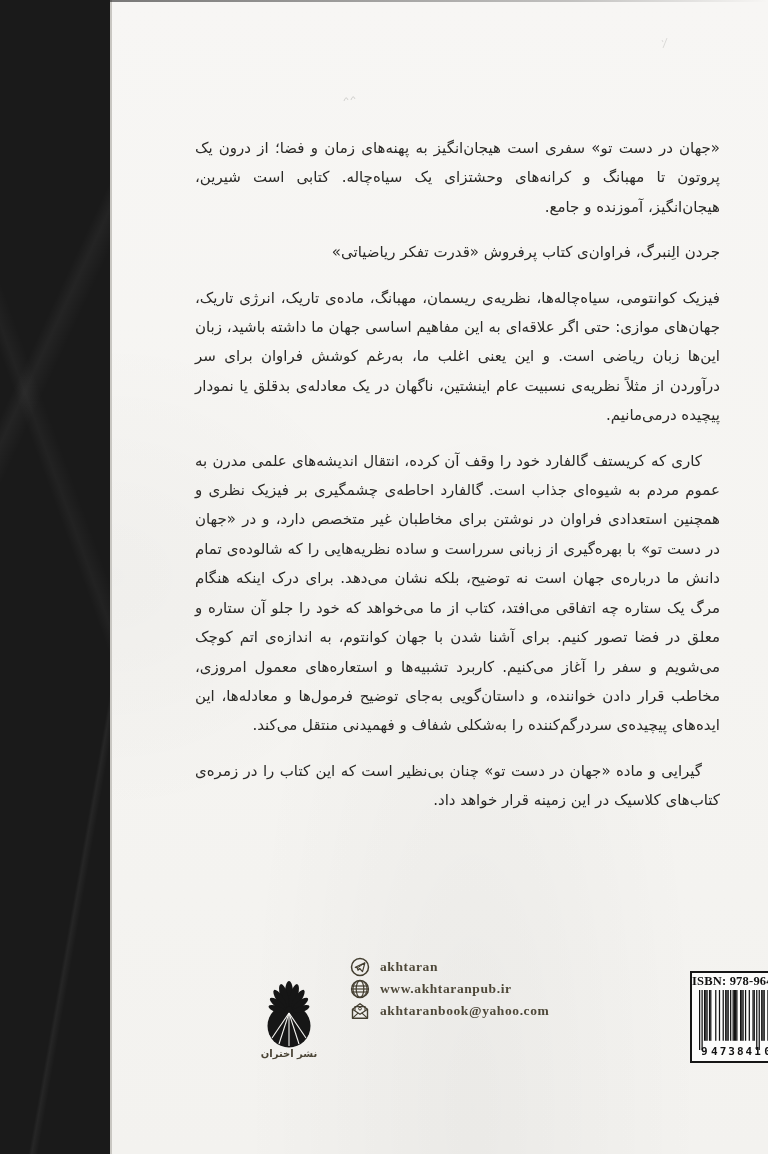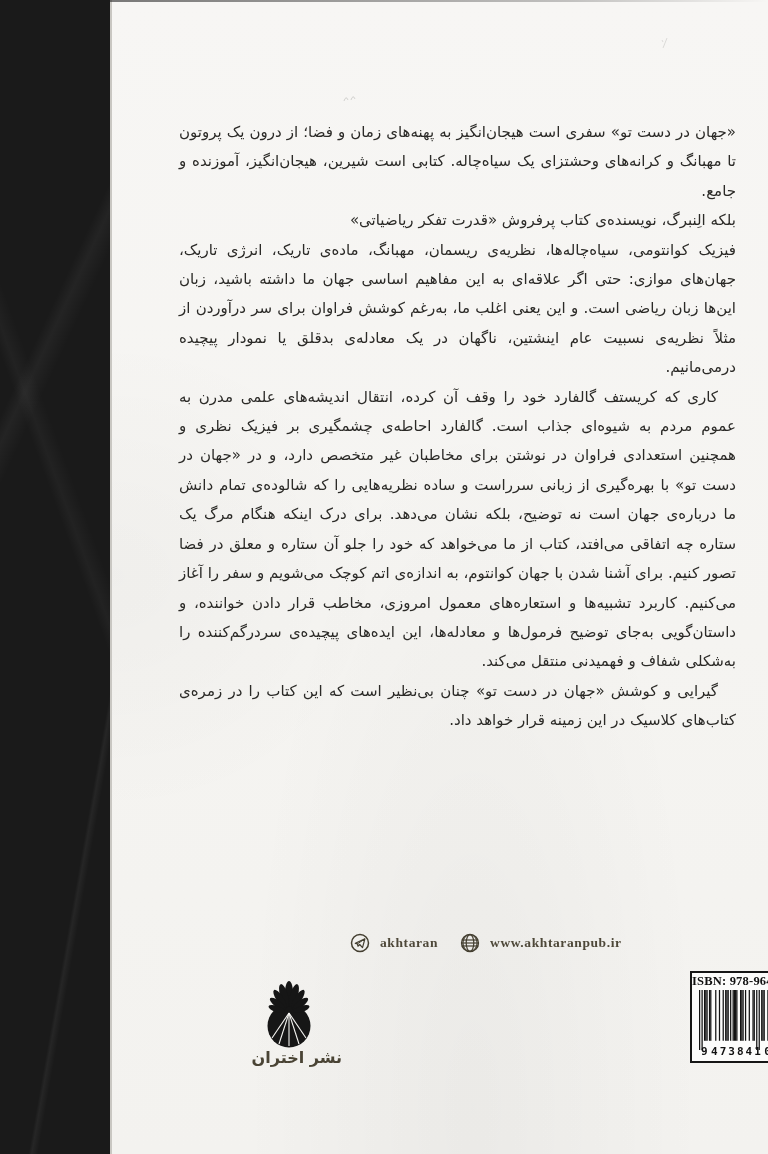--- a/index.html
+++ b/index.html
@@ -30,32 +30,32 @@
     position:absolute;top:0;left:110px;right:0;height:2px;
     background:linear-gradient(90deg, rgba(35,35,35,.6), rgba(35,35,35,.25) 70%, transparent);
   }
   
   .text-block{
     position:absolute;top:118px;right:32px;width:557px;
     direction:rtl;text-align:justify;
     color:#2b2a27;font-size:15px;line-height:29.4px;
     letter-spacing:0;
   }
-  .text-block p{margin:0;}
+  .text-block p{margin:16px;}
   .quote{margin:0;}
   .attribution{text-align:right;margin:0 0 10px 0;}
   .indent{text-indent:18px;}
   
   .logo-wrap{position:absolute;left:146px;top:980px;width:62px;height:68px;}
   .publisher-name{
-    position:absolute;left:124px;top:1048px;width:106px;
-    direction:rtl;font-size:16px;font-weight:bold;color:#4a4435;
+    position:absolute;left:124px;top:1048px;width:106px;text-align:center;
+    direction:rtl;font-size:10px;font-weight:bold;color:#4a4435;
   }
   .contacts{
-    position:absolute;left:238px;top:933px;display:flex;flex-direction:row;gap:22px;
+    position:absolute;left:238px;top:957px;display:flex;flex-direction:column;gap:2px;
   }
   .contact-row{display:flex;align-items:center;gap:10px;height:20px;}
   .contact-row svg{flex:0 0 auto;}
   .contact-label{
     font-family:"Liberation Serif",serif;font-weight:bold;font-size:13.5px;
     color:#4e4839;letter-spacing:.6px;white-space:nowrap;
   }
   .barcode-box{
     position:absolute;left:578px;top:971px;width:135px;height:92px;
     border:2px solid #161616;background:#fcfcfb;box-sizing:border-box;
@@ -79,24 +79,24 @@
 </style>
 </head>
 <body>
 
 <div class="spine"></div>
 
 <div class="page">
 
   <div class="text-block">
     <p class="quote">«جهان در دست تو» سفری است هیجان‌انگیز به پهنه‌های زمان و فضا؛ از درون یک پروتون تا مهبانگ و کرانه‌های وحشتزای یک سیاه‌چاله. کتابی است شیرین، هیجان‌انگیز، آموزنده و جامع.</p>
-    <p class="attribution">بلکه الِنبرگ، نویسنده‌ی کتاب پرفروش «قدرت تفکر ریاضیاتی»</p>
+    <p class="attribution">جردن الِنبرگ، فراوان‌ی کتاب پرفروش «قدرت تفکر ریاضیاتی»</p>
     <p>فیزیک کوانتومی، سیاه‌چاله‌ها، نظریه‌ی ریسمان، مهبانگ، ماده‌ی تاریک، انرژی تاریک، جهان‌های موازی: حتی اگر علاقه‌ای به این مفاهیم اساسی جهان ما داشته باشید، زبان این‌ها زبان ریاضی است. و این یعنی اغلب ما، به‌رغم کوشش فراوان برای سر درآوردن از مثلاً نظریه‌ی نسبیت عام اینشتین، ناگهان در یک معادله‌ی بدقلق یا نمودار پیچیده درمی‌مانیم.</p>
     <p class="indent">کاری که کریستف گالفارد خود را وقف آن کرده، انتقال اندیشه‌های علمی مدرن به عموم مردم به شیوه‌ای جذاب است. گالفارد احاطه‌ی چشمگیری بر فیزیک نظری و همچنین استعدادی فراوان در نوشتن برای مخاطبان غیر متخصص دارد، و در «جهان در دست تو» با بهره‌گیری از زبانی سرراست و ساده نظریه‌هایی را که شالوده‌ی تمام دانش ما درباره‌ی جهان است نه توضیح، بلکه نشان می‌دهد. برای درک اینکه هنگام مرگ یک ستاره چه اتفاقی می‌افتد، کتاب از ما می‌خواهد که خود را جلو آن ستاره و معلق در فضا تصور کنیم. برای آشنا شدن با جهان کوانتوم، به اندازه‌ی اتم کوچک می‌شویم و سفر را آغاز می‌کنیم. کاربرد تشبیه‌ها و استعاره‌های معمول امروزی، مخاطب قرار دادن خواننده، و داستان‌گویی به‌جای توضیح فرمول‌ها و معادله‌ها، این ایده‌های پیچیده‌ی سردرگم‌کننده را به‌شکلی شفاف و فهمیدنی منتقل می‌کند.</p>
-    <p class="indent">گیرایی و کوشش «جهان در دست تو» چنان بی‌نظیر است که این کتاب را در زمره‌ی کتاب‌های کلاسیک در این زمینه قرار خواهد داد.</p>
+    <p class="indent">گیرایی و ماده «جهان در دست تو» چنان بی‌نظیر است که این کتاب را در زمره‌ی کتاب‌های کلاسیک در این زمینه قرار خواهد داد.</p>
   </div>
 
   <div class="logo-wrap">
     <svg width="62" height="68" viewBox="0 0 62 68">
       <g fill="#161616">
         <circle cx="31" cy="46" r="21.5"></circle>
         <g transform="translate(31,33)">
           <g>
             <ellipse cx="0" cy="-19" rx="4.2" ry="13"></ellipse>
           </g>
@@ -149,20 +149,30 @@
     <div class="contact-row">
       <svg width="20" height="20" viewBox="0 0 20 20">
         <circle class="icon-stroke" cx="10" cy="10" r="8.4" stroke-width="1.5"></circle>
         <ellipse class="icon-stroke" cx="10" cy="10" rx="3.8" ry="8.4" stroke-width="1.2"></ellipse>
         <ellipse class="icon-stroke" cx="10" cy="10" rx="7" ry="8.4" stroke-width="1"></ellipse>
         <line class="icon-stroke" x1="1.8" y1="7" x2="18.2" y2="7" stroke-width="1.2"></line>
         <line class="icon-stroke" x1="1.6" y1="10" x2="18.4" y2="10" stroke-width="1.2"></line>
         <line class="icon-stroke" x1="1.8" y1="13" x2="18.2" y2="13" stroke-width="1.2"></line>
       </svg>
       <span class="contact-label">www.akhtaranpub.ir</span>
+    </div>
+    <div class="contact-row">
+      <svg width="20" height="20" viewBox="0 0 20 20">
+        <path class="icon-stroke" d="M2.5 8.3 L10 2.8 L17.5 8.3 V17.2 H2.5 Z" stroke-width="1.4" stroke-linejoin="round"></path>
+        <path class="icon-stroke" d="M5 9.8 V5.6 H15 V9.8" stroke-width="1.1"></path>
+        <path class="icon-stroke" d="M2.5 8.3 L10 13.2 L17.5 8.3" stroke-width="1.2"></path>
+        <path class="icon-stroke" d="M2.5 17.2 L8.3 11.9 M17.5 17.2 L11.7 11.9" stroke-width="1.1"></path>
+        <circle class="icon-stroke" cx="10" cy="7.6" r="1.4" stroke-width="1"></circle>
+      </svg>
+      <span class="contact-label">akhtaranbook@yahoo.com</span>
     </div>
   </div>
 
   <div class="barcode-box">
     <div class="isbn-label">ISBN: 978-964-207-281-1</div>
     <svg class="bars" width="118" height="60" viewBox="0 0 95 52" preserveAspectRatio="none">
         <rect x="0" y="0" width="1" height="52"></rect>
         <rect x="2" y="0" width="1" height="52"></rect>
         <rect x="4" y="0" width="1" height="44"></rect>
         <rect x="5" y="0" width="1" height="44"></rect>

